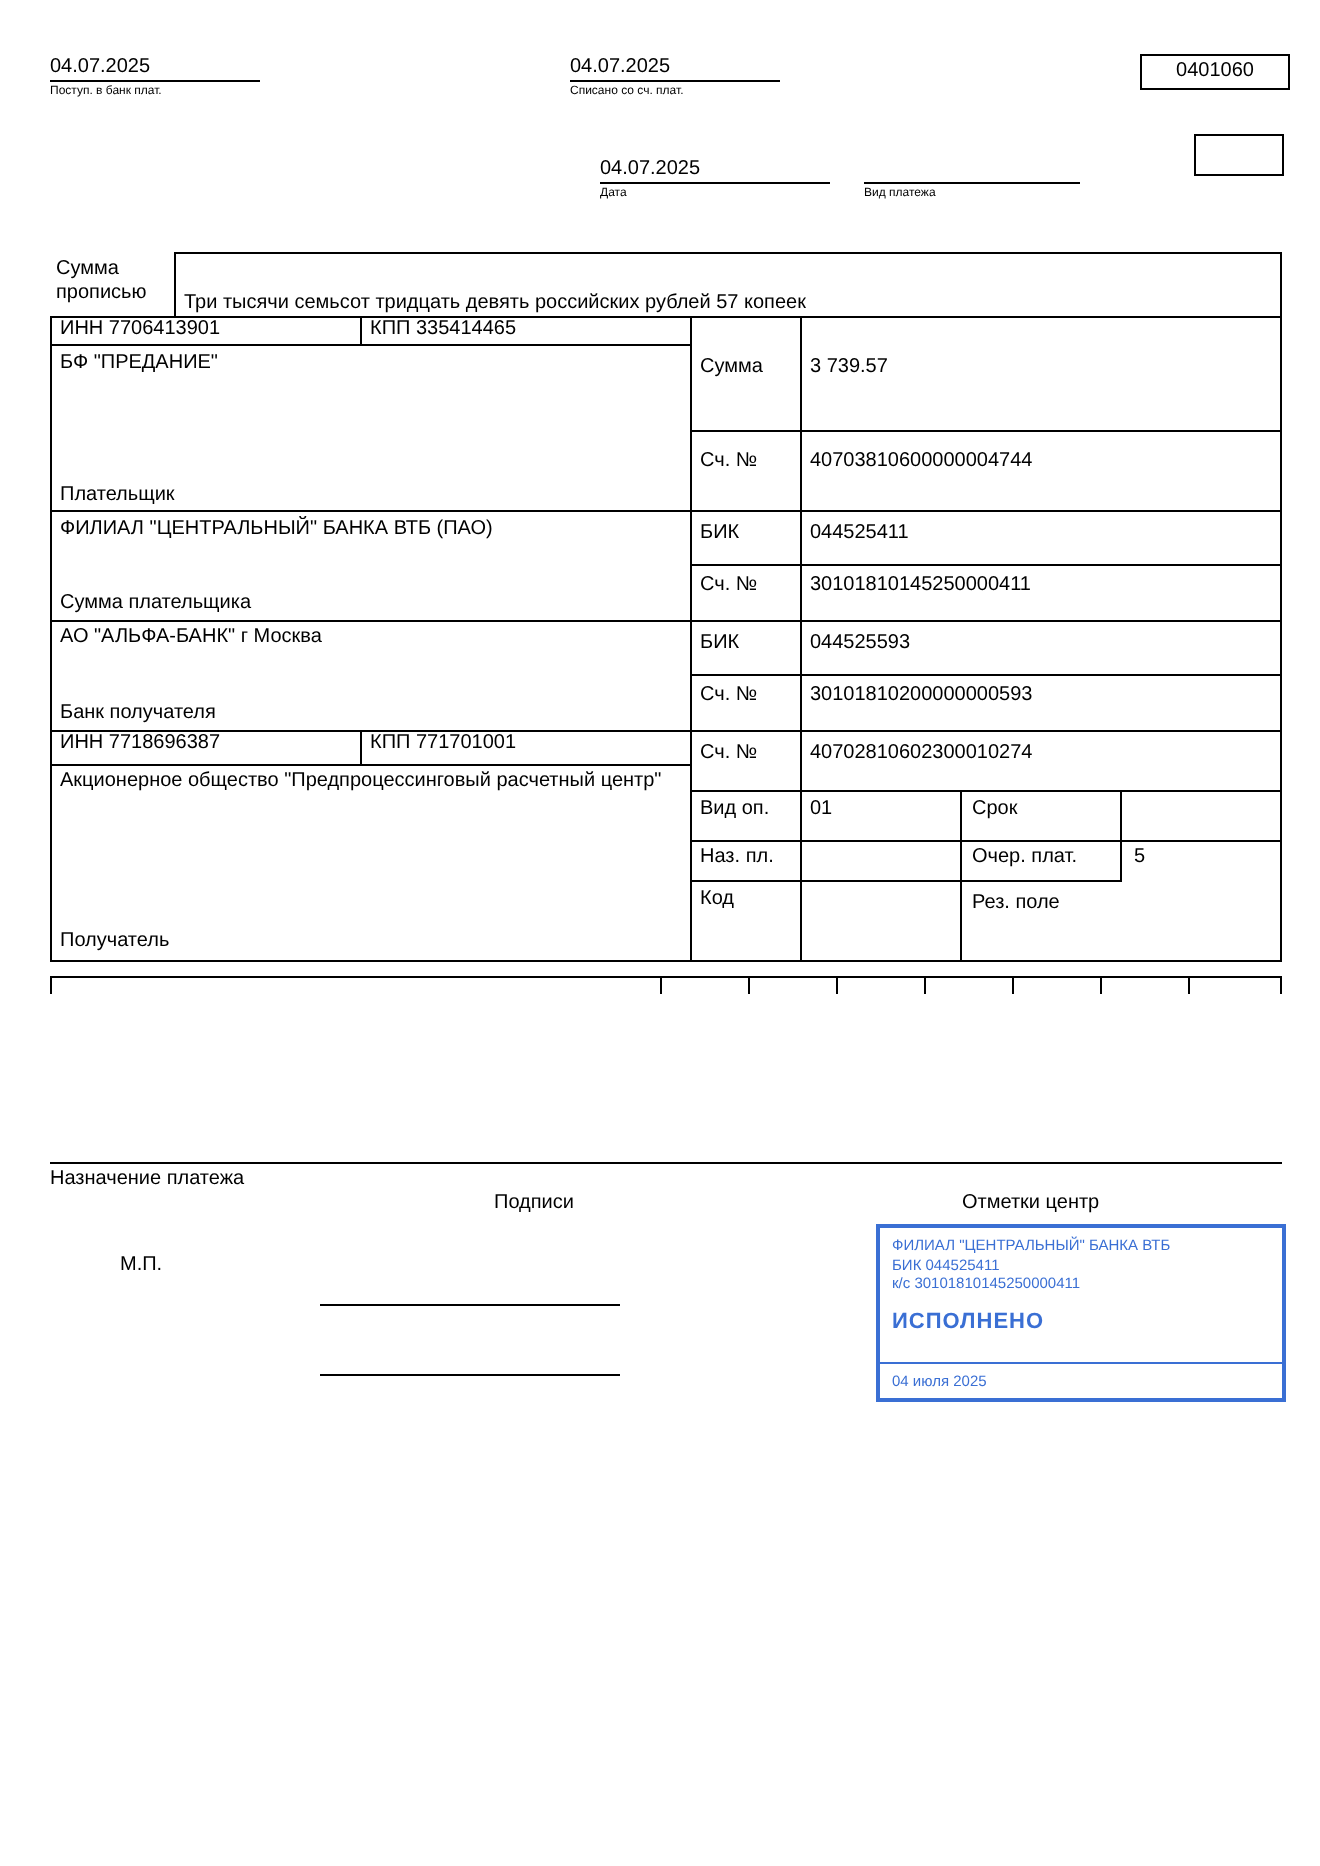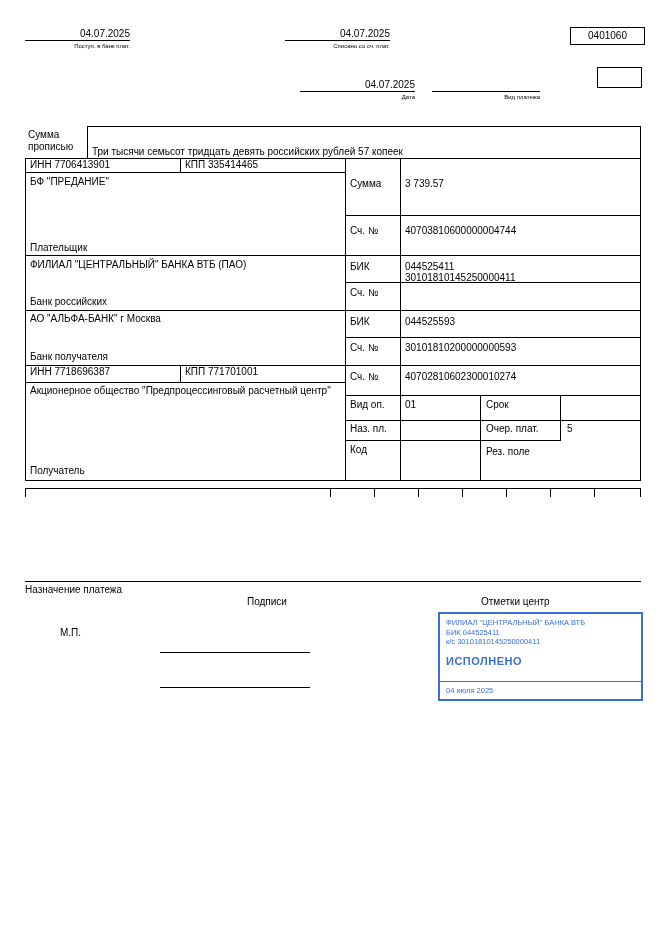--- a/index.html
+++ b/index.html
@@ -6,21 +6,21 @@
   html,body { background:#fff; }
   .page {
     position:relative; width:660px; height:933px; background:#ffffff;
     font-family:"Liberation Sans", sans-serif; color:#000; overflow:hidden;
   }
   .hl { position:absolute; height:1px; background:#000; }
   .vl { position:absolute; width:1px; background:#000; }
   .t  { position:absolute; font-size:10px; line-height:12px; white-space:nowrap; }
   .w  { white-space:normal; }
   .box { position:absolute; border:1px solid #000; }
-  .field { position:absolute; text-align:right; }
+  .field { position:absolute; text-align:left; }
   .fval { font-size:10px; line-height:12px; }
   .fline { height:1px; background:#000; }
   .fcap { font-size:6px; line-height:8px; padding-top:1px; }
   .title-row { position:absolute; left:25px; top:76px; display:flex; gap:6px;
                font-size:11px; font-weight:bold; line-height:14px; }
   .formcode { position:absolute; left:570px; top:27px; width:75px; height:18px;
               border:1px solid #000; text-align:center; font-size:10px; line-height:16px; }
   .stamp { position:absolute; left:438px; top:612px; width:205px; height:89px;
            border:2px solid #3a6fd4; color:#3a6fd4; padding:4px 6px;
            font-size:7.5px; line-height:9.5px; }
@@ -101,22 +101,22 @@
   <div class="t" style="left:350px;top:178px">Сумма</div>
   <div class="t" style="left:405px;top:178px">3 739.57</div>
   <div class="t" style="left:350px;top:225px">Сч. №</div>
   <div class="t" style="left:405px;top:225px">40703810600000004744</div>
   <div class="t" style="left:30px;top:242px">Плательщик</div>
 
   <div class="t" style="left:30px;top:259px">ФИЛИАЛ "ЦЕНТРАЛЬНЫЙ" БАНКА ВТБ (ПАО)</div>
   <div class="t" style="left:350px;top:261px">БИК</div>
   <div class="t" style="left:405px;top:261px">044525411</div>
   <div class="t" style="left:350px;top:287px">Сч. №</div>
-  <div class="t" style="left:405px;top:272px">30101810145250000411</div>
-  <div class="t" style="left:30px;top:296px">Банк российских</div>
+  <div class="t" style="left:405px;top:287px">30101810145250000411</div>
+  <div class="t" style="left:30px;top:296px">Сумма плательщика</div>
 
   <div class="t" style="left:30px;top:313px">АО "АЛЬФА-БАНК" г Москва</div>
   <div class="t" style="left:350px;top:316px">БИК</div>
   <div class="t" style="left:405px;top:316px">044525593</div>
   <div class="t" style="left:350px;top:342px">Сч. №</div>
   <div class="t" style="left:405px;top:342px">30101810200000000593</div>
   <div class="t" style="left:30px;top:351px">Банк получателя</div>
 
   <div class="t" style="left:30px;top:366px">ИНН 7718696387</div>
   <div class="t" style="left:185px;top:366px">КПП 771701001</div>

